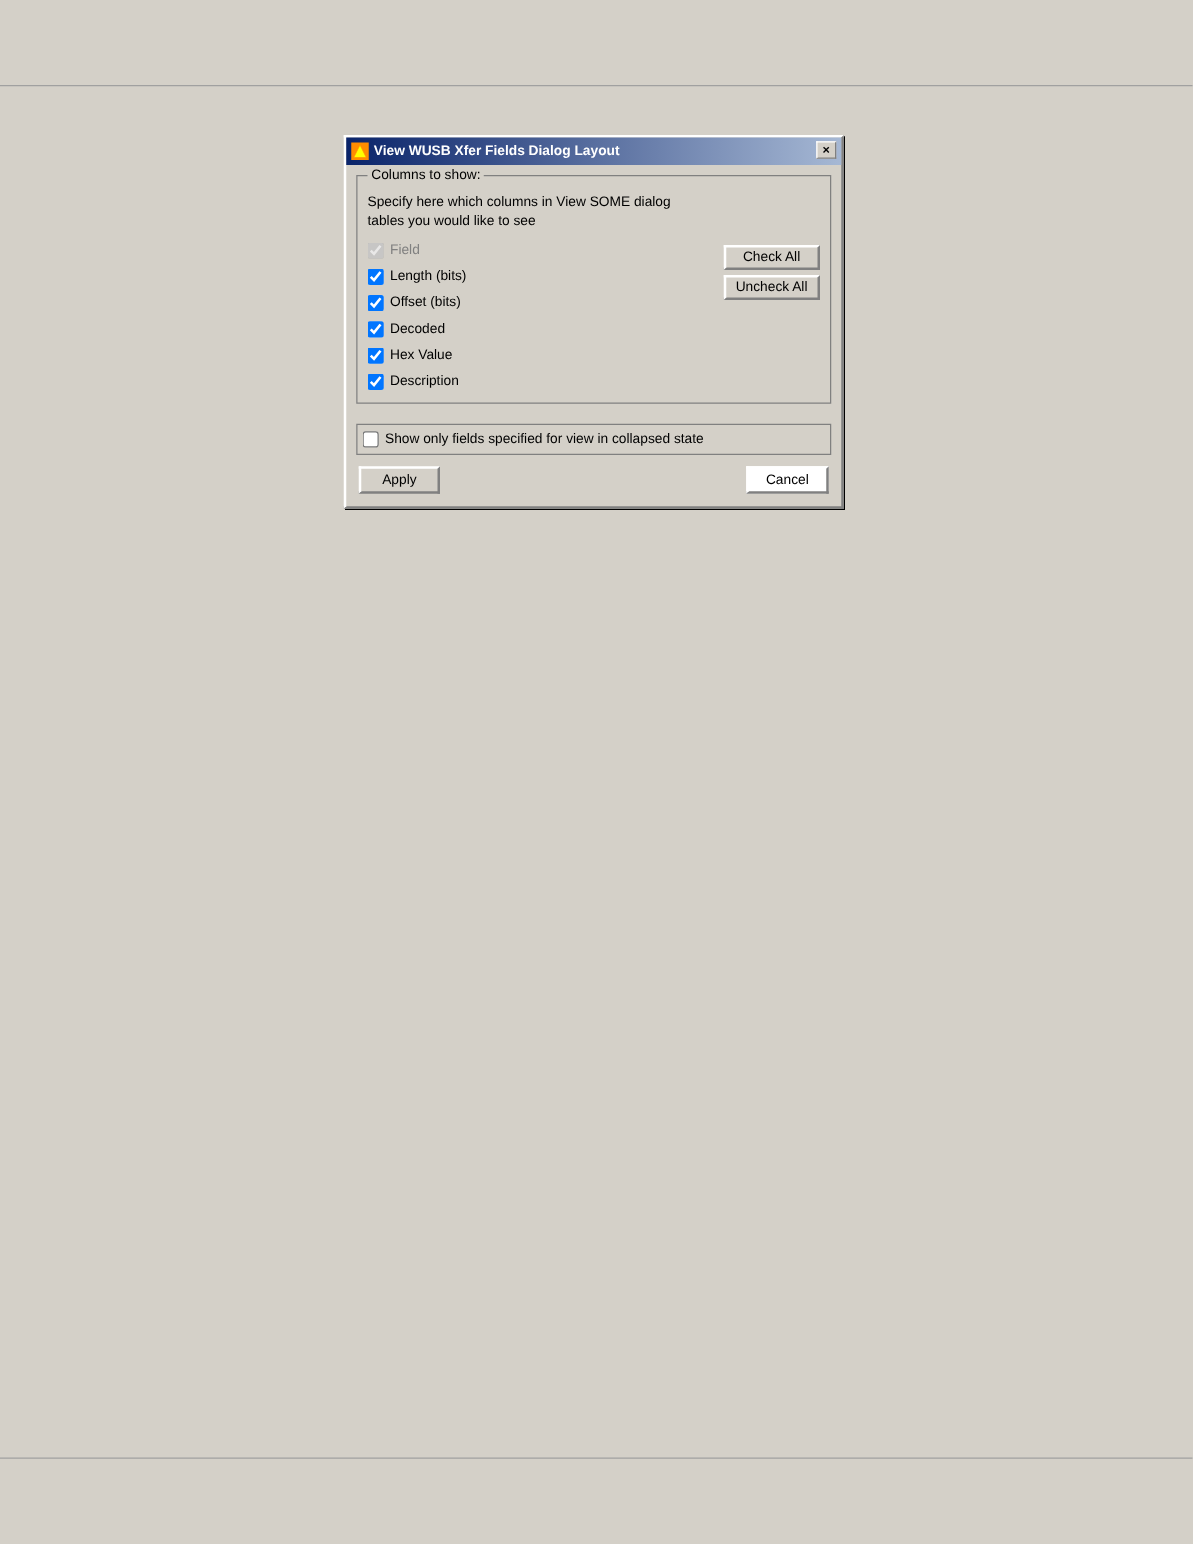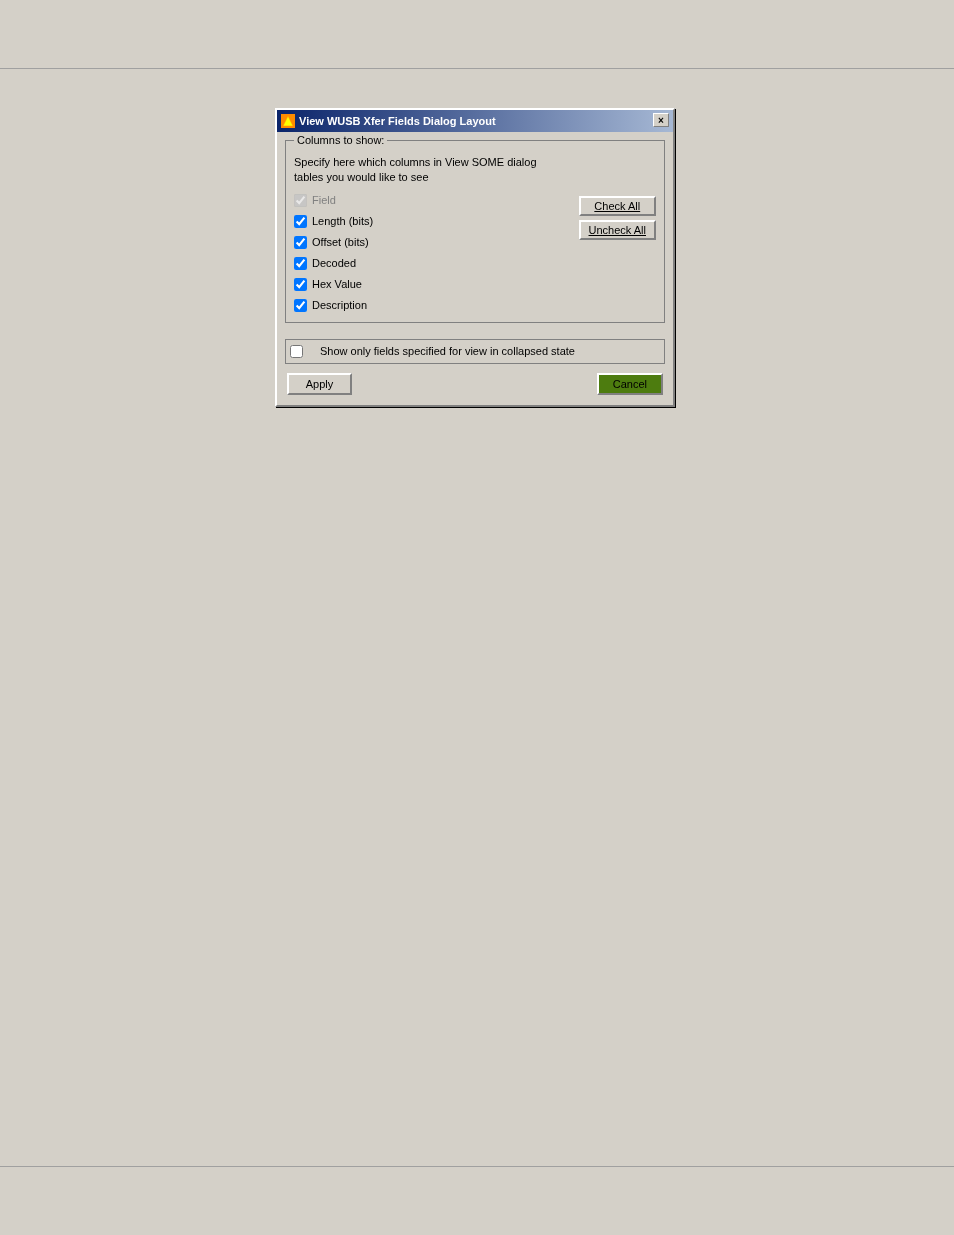--- a/index.html
+++ b/index.html
@@ -181,21 +181,20 @@
     .btn {
       background: #d4d0c8;
       border: 2px solid #ffffff;
       border-right-color: #808080;
       border-bottom-color: #808080;
       padding: 2px 8px;
       font-size: 11px;
       cursor: pointer;
       min-width: 70px;
       text-align: center;
-      text-decoration: underline;
     }
 
     
     .option-row {
       display: flex;
       align-items: center;
       gap: 5px;
       padding: 5px 4px;
       border: 1px solid #808080;
       margin-bottom: 5px;
@@ -203,21 +202,20 @@
     }
 
     .option-row input[type="checkbox"] {
       width: 13px;
       height: 13px;
       cursor: pointer;
     }
 
     .option-row label {
       font-size: 11px;
-      margin-left: 12px;
     }
 
     
     .bottom-buttons {
       display: flex;
       align-items: center;
       justify-content: space-between;
       padding: 4px 2px 2px 2px;
     }
 
@@ -226,21 +224,21 @@
       border: 2px solid #ffffff;
       border-right-color: #808080;
       border-bottom-color: #808080;
       padding: 3px 14px;
       font-size: 11px;
       cursor: pointer;
       min-width: 65px;
     }
 
     .btn-cancel {
-      background: #4d7c0f;
+      background: #ffffff;
       border: 2px solid #ffffff;
       border-right-color: #808080;
       border-bottom-color: #808080;
       padding: 3px 14px;
       font-size: 11px;
       cursor: pointer;
       min-width: 65px;
     }
   </style>
 </head>

